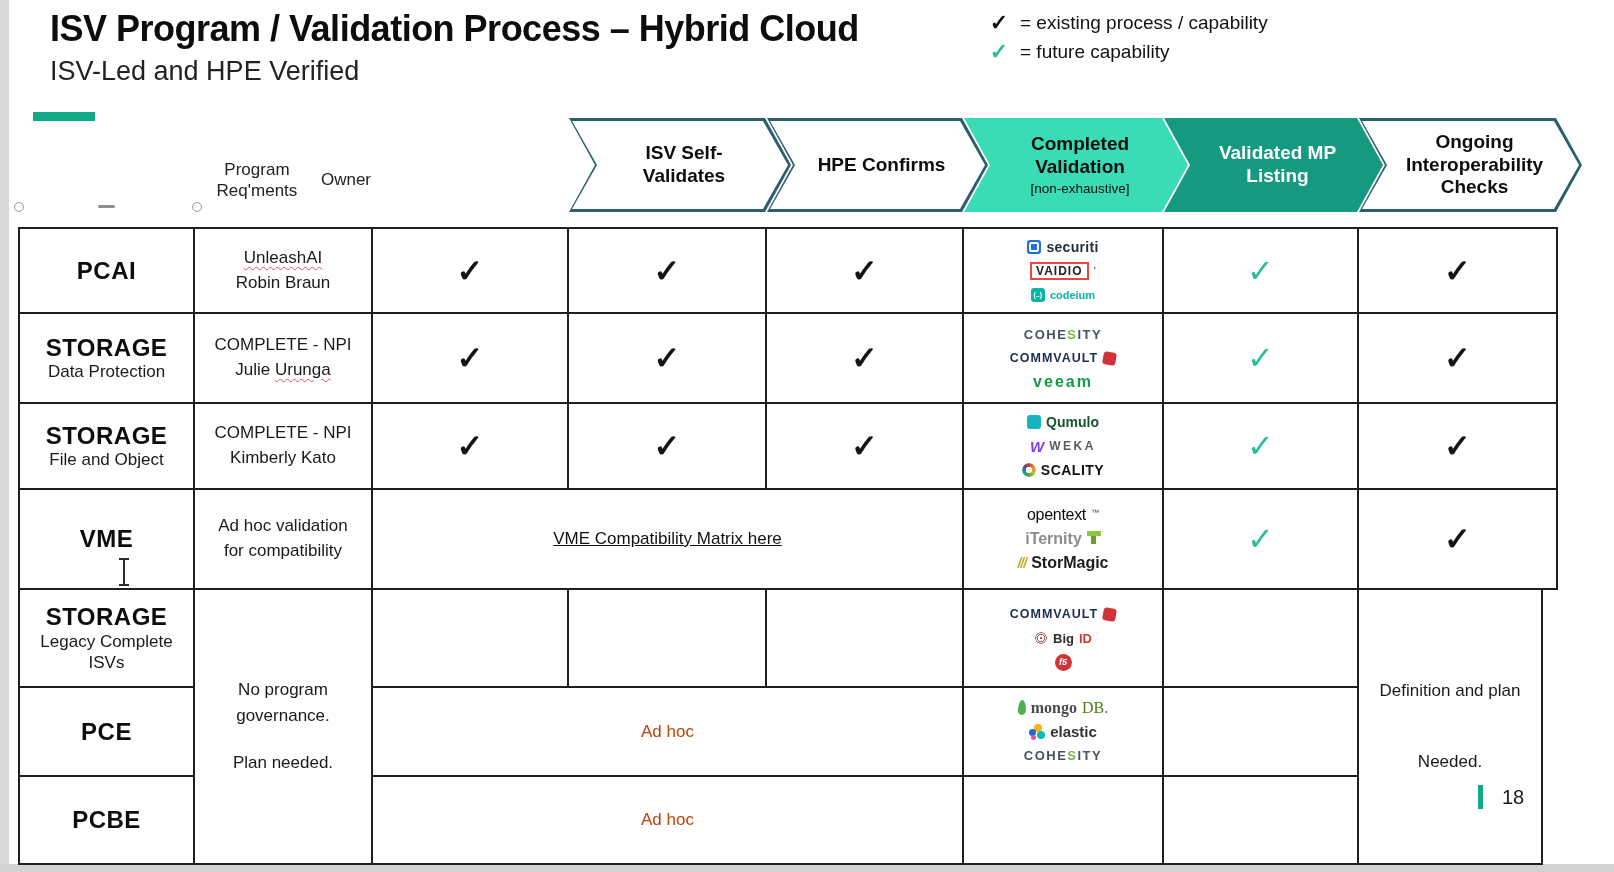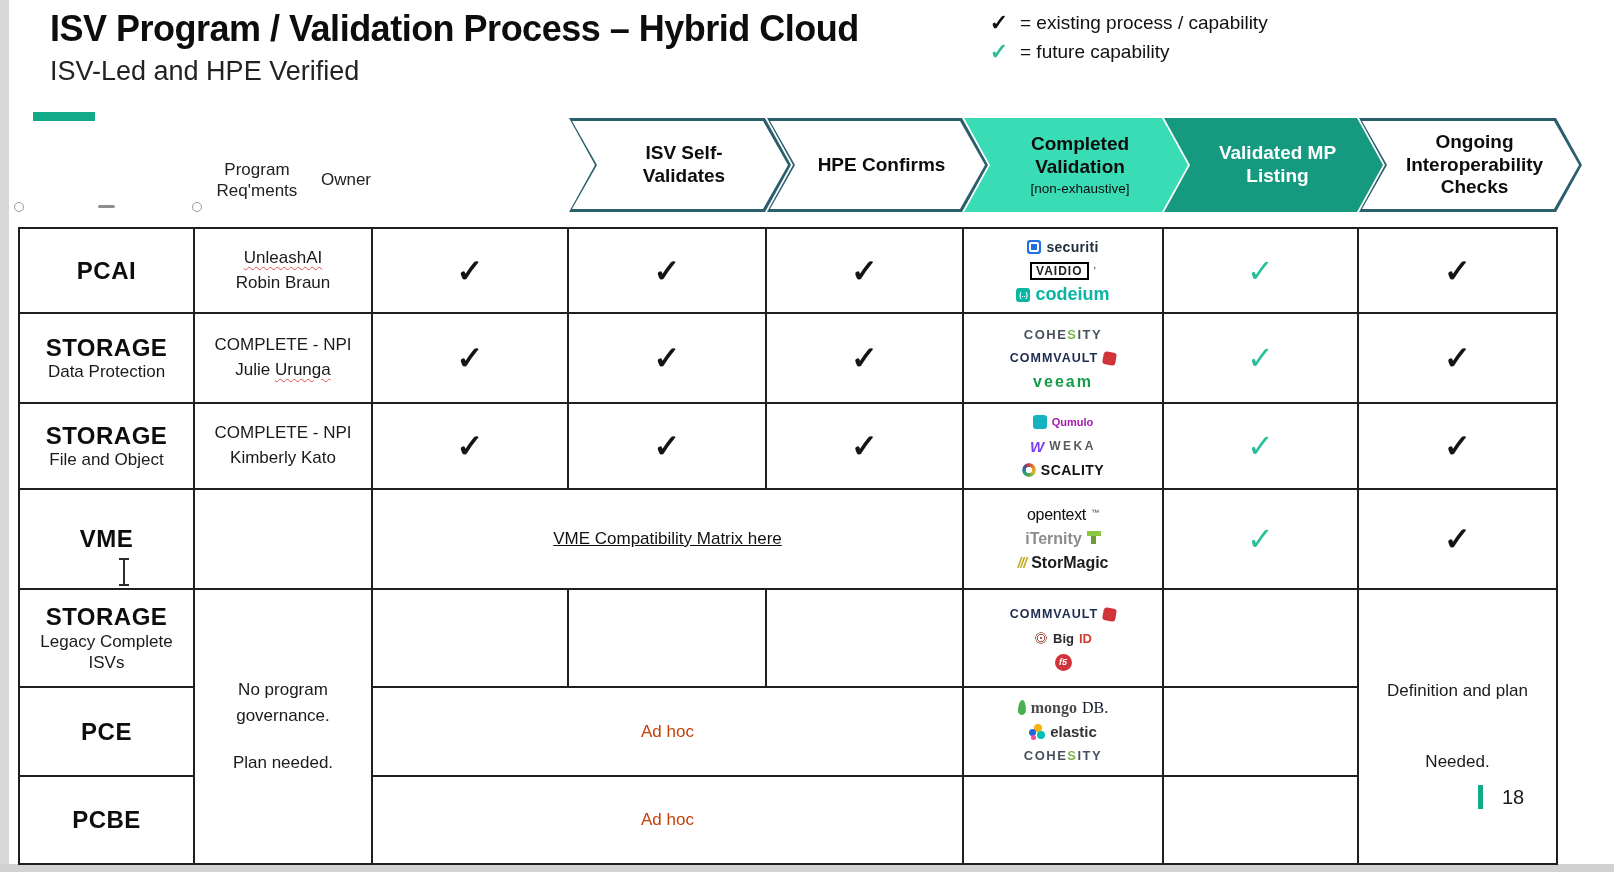--- a/index.html
+++ b/index.html
@@ -51,28 +51,28 @@
   .check.green{color:#2abf99;font-weight:normal;}
   .link{font-size:17px;color:#111;text-decoration:underline;cursor:pointer;}
   .adhoc{font-size:17px;color:#c2410c;}
   .note{font-size:17px;line-height:1.55;color:#1a1a1a;}
 
   
   .logos{gap:5px;padding:4px 0;}
   .logo{display:flex;align-items:center;justify-content:center;gap:5px;height:19px;white-space:nowrap;}
   .sq-ic{width:14px;height:14px;border-radius:3px;display:inline-flex;align-items:center;justify-content:center;}
   .securiti-t{font-size:14px;font-weight:bold;color:#20303f;letter-spacing:0.3px;}
-  .vaidio-box{border:2px solid #000000;padding:0 4px;font-size:12px;font-weight:bold;letter-spacing:1px;color:#222;background:#fff;}
-  .codeium-t{font-size:18px;color:#0ab5a4;font-weight:600;}
+  .vaidio-box{border:2px solid #ef4444;padding:0 4px;font-size:12px;font-weight:bold;letter-spacing:1px;color:#222;background:#fff;}
+  .codeium-t{font-size:11px;color:#0ab5a4;font-weight:600;}
   .cohesity-t{font-size:13px;font-weight:bold;letter-spacing:1.5px;color:#49525c;}
   .cohesity-s{color:#7ab648;}
   .commvault-t{font-size:12.5px;font-weight:800;letter-spacing:1px;color:#1d2b4f;}
   .cv-ic{width:13px;height:13px;background:#d0343a;border-radius:3px;transform:rotate(10deg);}
   .veeam-t{font-size:16px;font-weight:bold;letter-spacing:2px;color:#159b4a;}
-  .qumulo-t{font-size:11px;font-weight:bold;color:#a21caf;}
+  .qumulo-t{font-size:14px;font-weight:bold;color:#14532d;}
   .weka-w{font-size:15px;font-weight:900;color:#7a3ff2;font-style:italic;}
   .weka-t{font-size:12px;font-weight:600;letter-spacing:2.5px;color:#5a5a5a;}
   .ring{width:14px;height:14px;border-radius:50%;
         background:conic-gradient(#d23b33,#e8902c,#cdbc2e,#57a348,#2a9d8f,#3b5aa0,#d23b33);
         -webkit-mask:radial-gradient(circle,transparent 0 3px,#000 3.5px);mask:radial-gradient(circle,transparent 0 3px,#000 3.5px);}
   .scality-t{font-size:14px;font-weight:800;color:#111;letter-spacing:0.5px;}
   .opentext-t{font-size:16px;font-weight:400;color:#0d0d0d;letter-spacing:-0.3px;}
   .tm{font-size:8px;color:#444;vertical-align:top;margin-top:-6px;}
   .iternity-t{font-size:16px;font-weight:600;color:#8c8c8c;}
   .it-ic{position:relative;width:14px;height:13px;margin-top:-4px;}
@@ -82,21 +82,21 @@
   .stormagic-t{font-size:16px;font-weight:bold;color:#1c1c1c;}
   .bigid-ic{width:14px;height:14px;border-radius:50%;border:2px solid #9a5a4a;
             -webkit-mask:radial-gradient(circle,#000 55%,transparent 60%);box-sizing:border-box;
             background:repeating-radial-gradient(circle,#a55 0 1px,#fff 1px 3px);}
   .big-t{font-size:13px;font-weight:bold;color:#2b2b2b;}
   .id-t{font-size:13px;font-weight:bold;color:#d33a2f;}
   .f5-ic{width:17px;height:17px;border-radius:50%;background:#d0343a;color:#fff;display:inline-flex;
          align-items:center;justify-content:center;font-size:9px;font-weight:bold;font-style:italic;}
   .leaf{width:8px;height:15px;background:#4caf50;border-radius:50% 50% 50% 50%/70% 70% 30% 30%;transform:rotate(3deg);}
   .mongo-t{font-family:"Liberation Serif",serif;font-size:16px;font-weight:bold;color:#4a4a4a;}
-  .mongo-db{font-family:"Liberation Serif",serif;font-size:16px;color:#0f172a;}
+  .mongo-db{font-family:"Liberation Serif",serif;font-size:16px;color:#4d7c0f;}
   .el-ic{position:relative;width:16px;height:16px;}
   .el-ic i{position:absolute;border-radius:50%;}
   .elastic-t{font-size:15px;font-weight:600;color:#333;}
 
   
   .ibeam{left:118px;top:558px;width:12px;height:28px;}
   .ibeam .v{position:absolute;left:5px;top:2px;width:2px;height:24px;background:#2b2b2b;}
   .ibeam .h{position:absolute;left:1px;width:10px;height:2px;background:#2b2b2b;}
 
   .pageno-bar{left:1478px;top:785px;width:5px;height:24px;background:#12ab87;}
@@ -281,20 +281,24 @@
   <div class="cell" style="left:1162px;top:402px;width:197px;height:88px;">
     <span class="check green">✓</span>
   </div>
   <div class="cell" style="left:1357px;top:402px;width:201px;height:88px;">
     <span class="check">✓</span>
   </div>
 
   <div class="cell" style="left:18px;top:488px;width:177px;height:102px;">
     <span class="rowname">VME</span>
   </div>
+  <div class="cell owner" style="left:193px;top:488px;width:180px;height:102px;">
+    <span>Ad hoc validation</span>
+    <span>for compatibility</span>
+  </div>
   <div class="cell" style="left:371px;top:488px;width:593px;height:102px;">
     <span class="link">VME Compatibility Matrix here</span>
   </div>
   <div class="cell logos" style="left:962px;top:488px;width:202px;height:102px;">
     <div class="logo">
       <span class="opentext-t">opentext</span>
       <span class="tm">™</span>
     </div>
     <div class="logo">
       <span class="iternity-t">iTernity</span>
@@ -339,21 +343,21 @@
       <span class="bigid-ic"></span>
       <span class="big-t">Big</span>
         <span class="id-t">ID</span>
     </div>
     <div class="logo">
       <span class="f5-ic">f5</span>
     </div>
   </div>
   <div class="cell" style="left:1162px;top:588px;width:197px;height:100px;"></div>
 
-  <div class="cell note" style="left:1357px;top:588px;width:201px;height:277px;gap:44px;">
+  <div class="cell note" style="left:1357px;top:588px;width:186px;height:277px;gap:44px;">
     <span>Definition and plan</span>
     <span>Needed.</span>
   </div>
 
   <div class="cell" style="left:18px;top:686px;width:177px;height:91px;">
     <span class="rowname">PCE</span>
   </div>
   <div class="cell" style="left:371px;top:686px;width:593px;height:91px;">
     <span class="adhoc">Ad hoc</span>
   </div>

